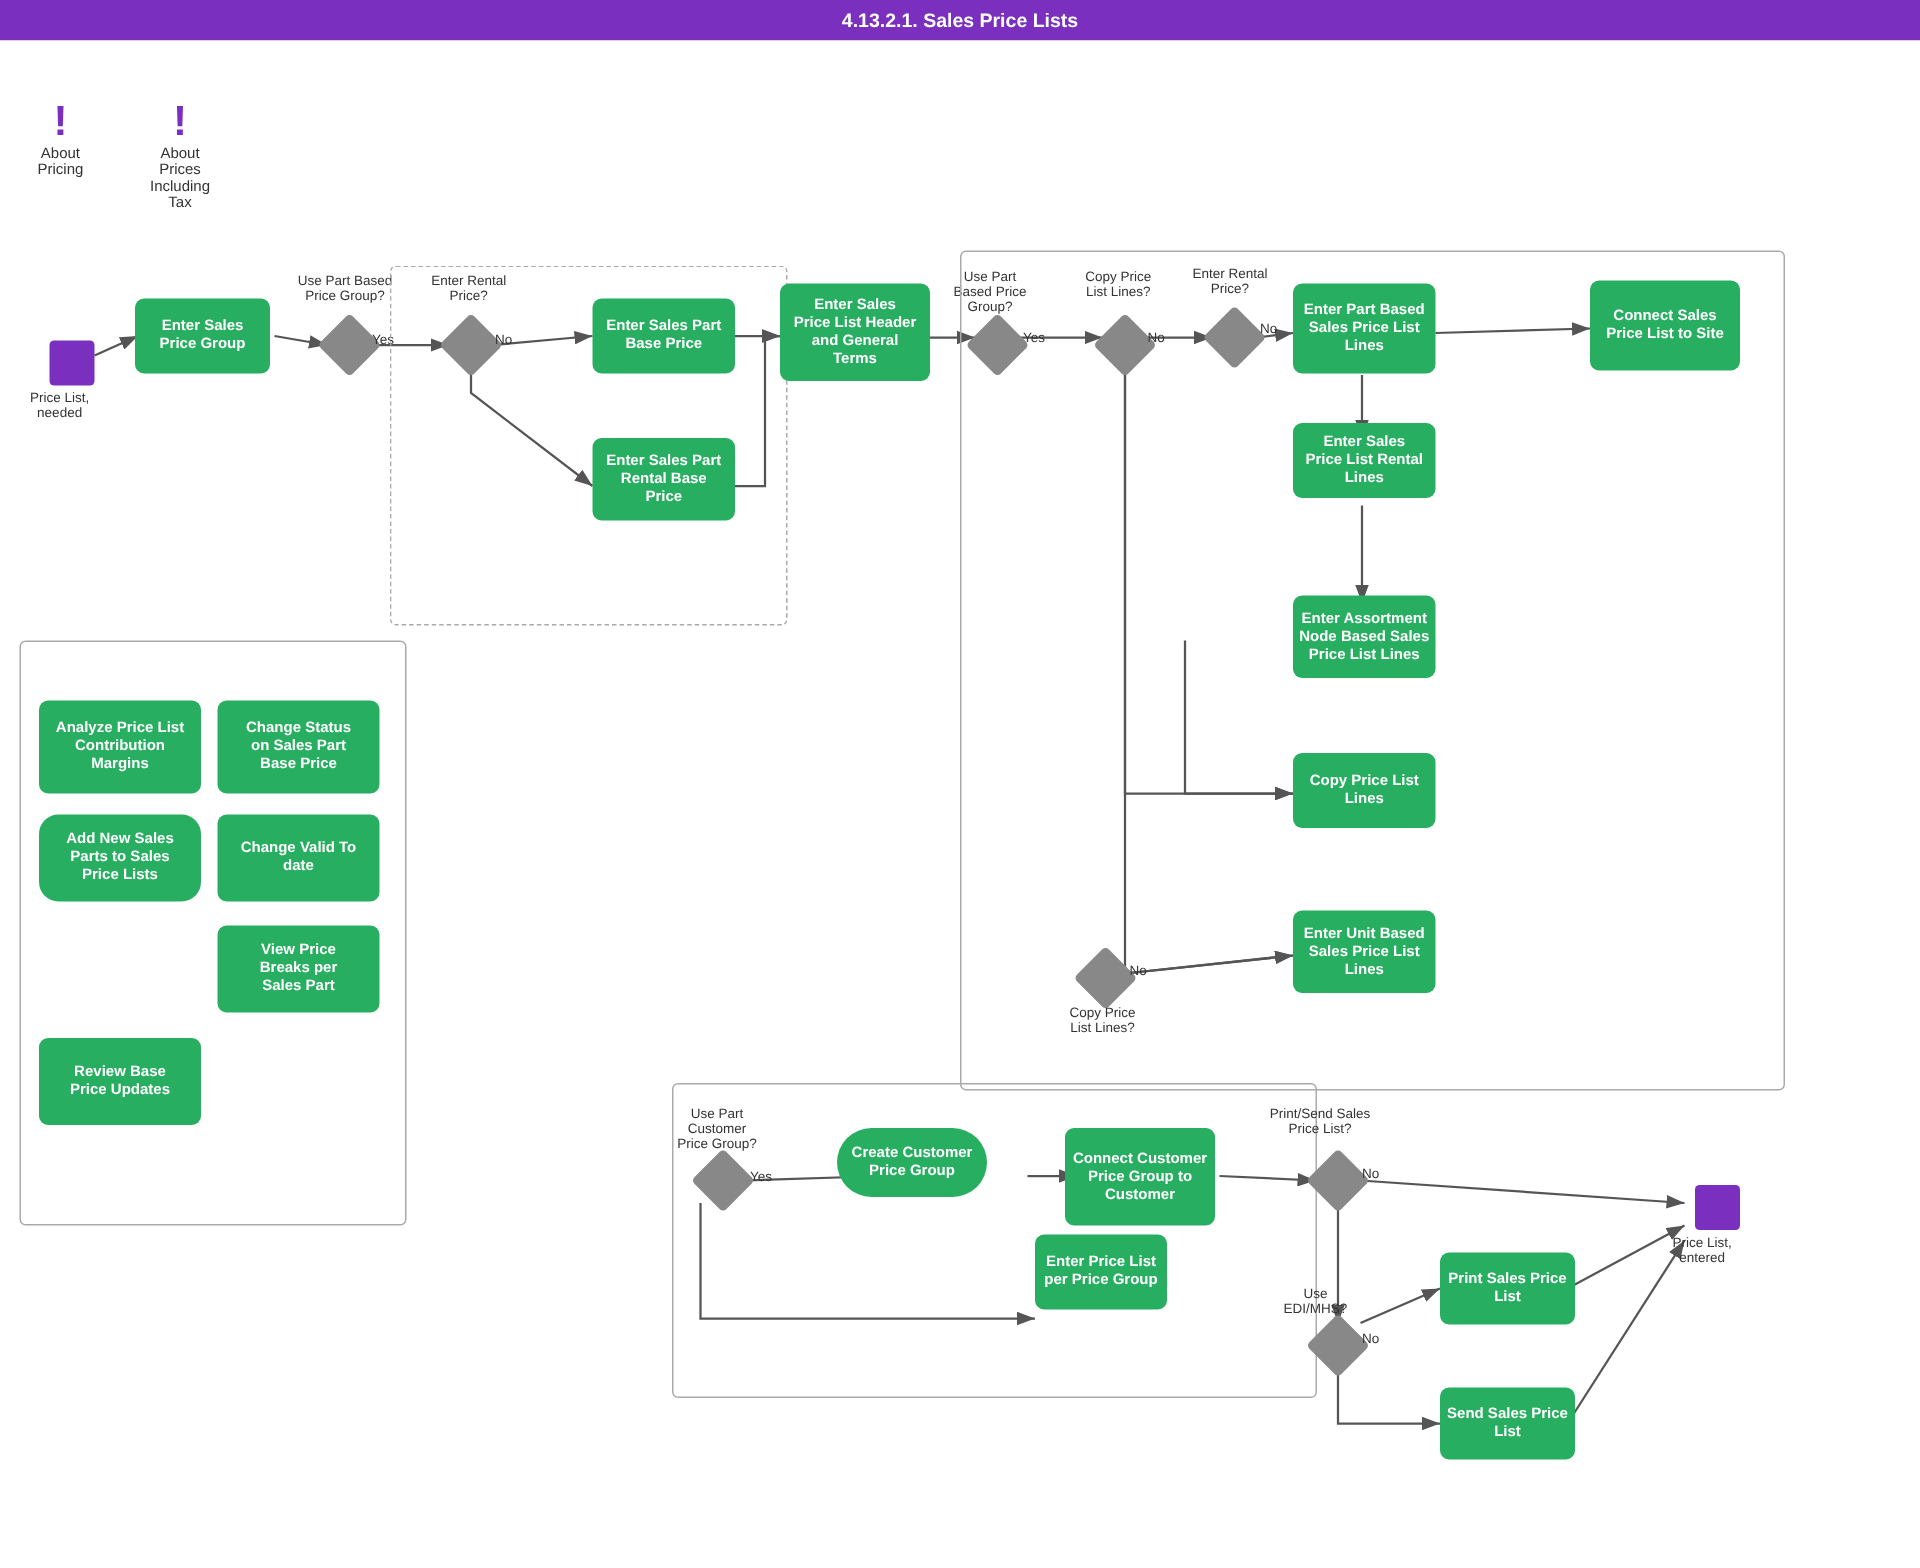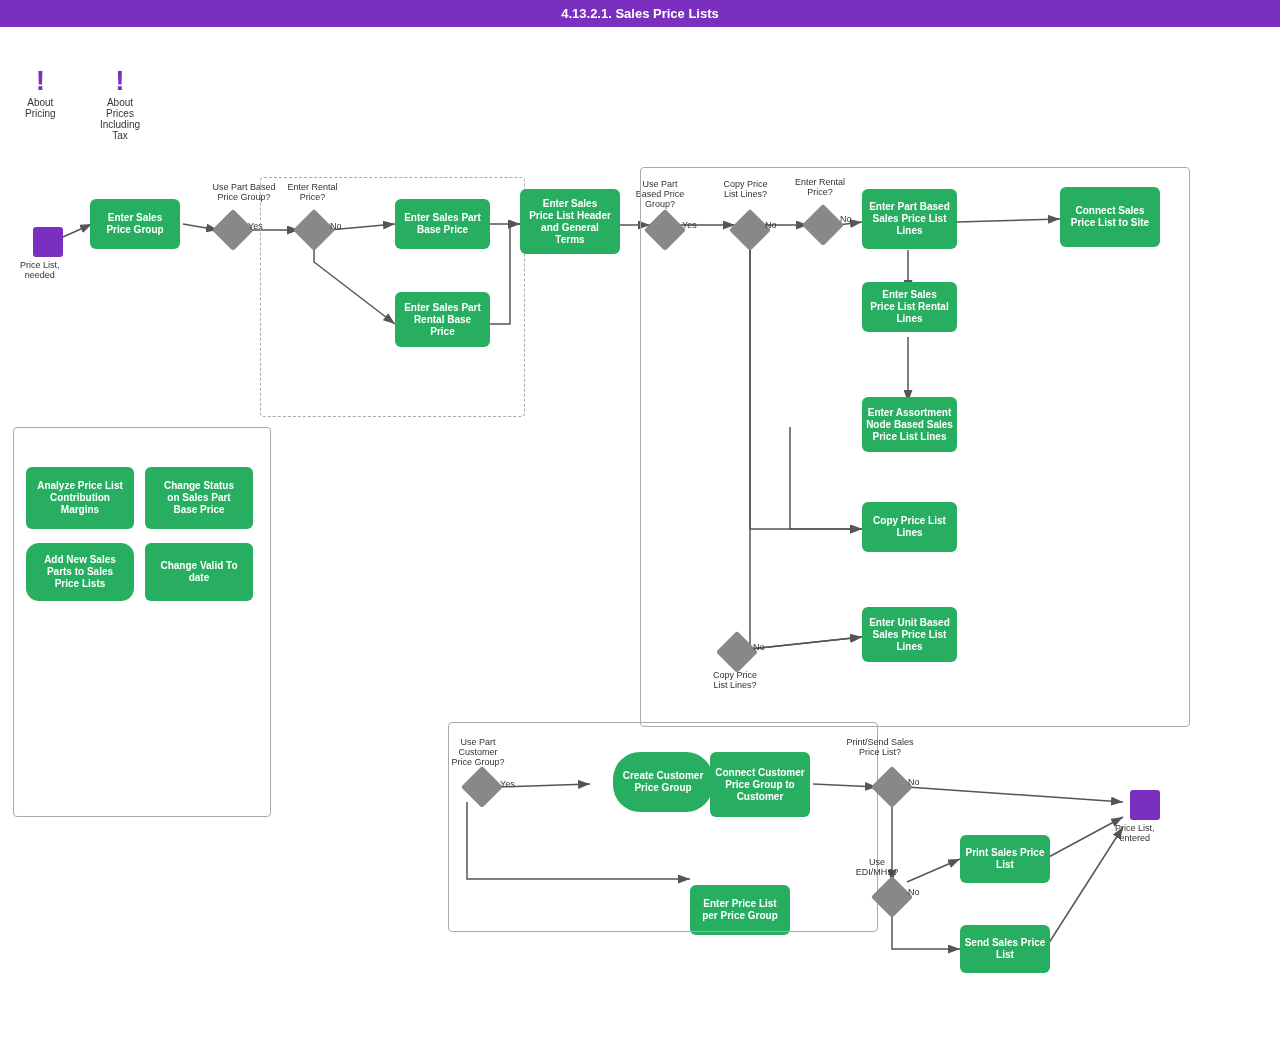--- a/index.html
+++ b/index.html
@@ -192,21 +192,21 @@
   </div>
 
   <div class="purple-square" style="left:33px; top:200px;"></div>
   <div class="node-label" style="left:20px; top:233px;">Price List,<br>needed</div>
 
   <div class="green-box" style="left:90px; top:172px; width:90px; height:50px;">
     <span>Enter Sales<br>Price Group</span>
   </div>
 
   <div class="diamond" style="left:218px; top:188px;"></div>
-  <div class="flow-label" style="left:195px; top:155px; width:70px;margin-left:14px;">Use Part Based<br>Price Group?</div>
+  <div class="flow-label" style="left:195px; top:155px; width:70px;">Use Part Based<br>Price Group?</div>
   <div class="flow-label" style="left:248px; top:194px;">Yes</div>
 
   <div class="diamond" style="left:299px; top:188px;"></div>
   <div class="flow-label" style="left:285px; top:155px; width:55px;">Enter Rental<br>Price?</div>
   <div class="flow-label" style="left:330px; top:194px;">No</div>
 
   <div class="green-box" style="left:395px; top:172px; width:95px; height:50px;">
     <span>Enter Sales Part<br>Base Price</span>
   </div>
 
@@ -269,34 +269,40 @@
   </div>
   <div class="green-box" style="left:145px; top:440px; width:108px; height:62px;">
     <span>Change Status<br>on Sales Part<br>Base Price</span>
   </div>
   <div class="green-box" style="left:26px; top:516px; width:108px; height:58px;border-radius:13px;">
     <span>Add New Sales<br>Parts to Sales<br>Price Lists</span>
   </div>
   <div class="green-box" style="left:145px; top:516px; width:108px; height:58px;">
     <span>Change Valid To<br>date</span>
   </div>
+  <div class="green-box" style="left:145px; top:590px; width:108px; height:58px;">
+    <span>View Price<br>Breaks per<br>Sales Part</span>
+  </div>
+  <div class="green-box" style="left:26px; top:665px; width:108px; height:58px;">
+    <span>Review Base<br>Price Updates</span>
+  </div>
 
   <div class="flow-label" style="left:443px; top:710px; width:70px;">Use Part<br>Customer<br>Price Group?</div>
   <div class="diamond" style="left:467px; top:745px;"></div>
   <div class="flow-label" style="left:500px; top:752px;">Yes</div>
 
-  <div class="green-box" style="left:613px; top:725px; width:100px; height:60px;border-radius:27px;">
+  <div class="green-box" style="left:558px; top:725px; width:100px; height:46px;border-radius:27px;">
     <span>Create Customer<br>Price Group</span>
   </div>
 
   <div class="green-box" style="left:710px; top:725px; width:100px; height:65px;">
     <span>Connect Customer<br>Price Group to<br>Customer</span>
   </div>
 
-  <div class="green-box" style="left:690px; top:858px; width:100px; height:50px;">
+  <div class="green-box" style="left:690px; top:796px; width:88px; height:50px;">
     <span>Enter Price List<br>per Price Group</span>
   </div>
 
   <div style="position:absolute; left:448px; top:695px; width:430px; height:210px; border:1px solid #aaa; border-radius:4px;"></div>
 
   <div class="flow-label" style="left:840px; top:710px; width:80px;">Print/Send Sales<br>Price List?</div>
   <div class="diamond" style="left:877px; top:745px;"></div>
   <div class="flow-label" style="left:908px; top:750px;">No</div>
 
   <div class="flow-label" style="left:842px; top:830px; width:70px;">Use<br>EDI/MHS?</div>

